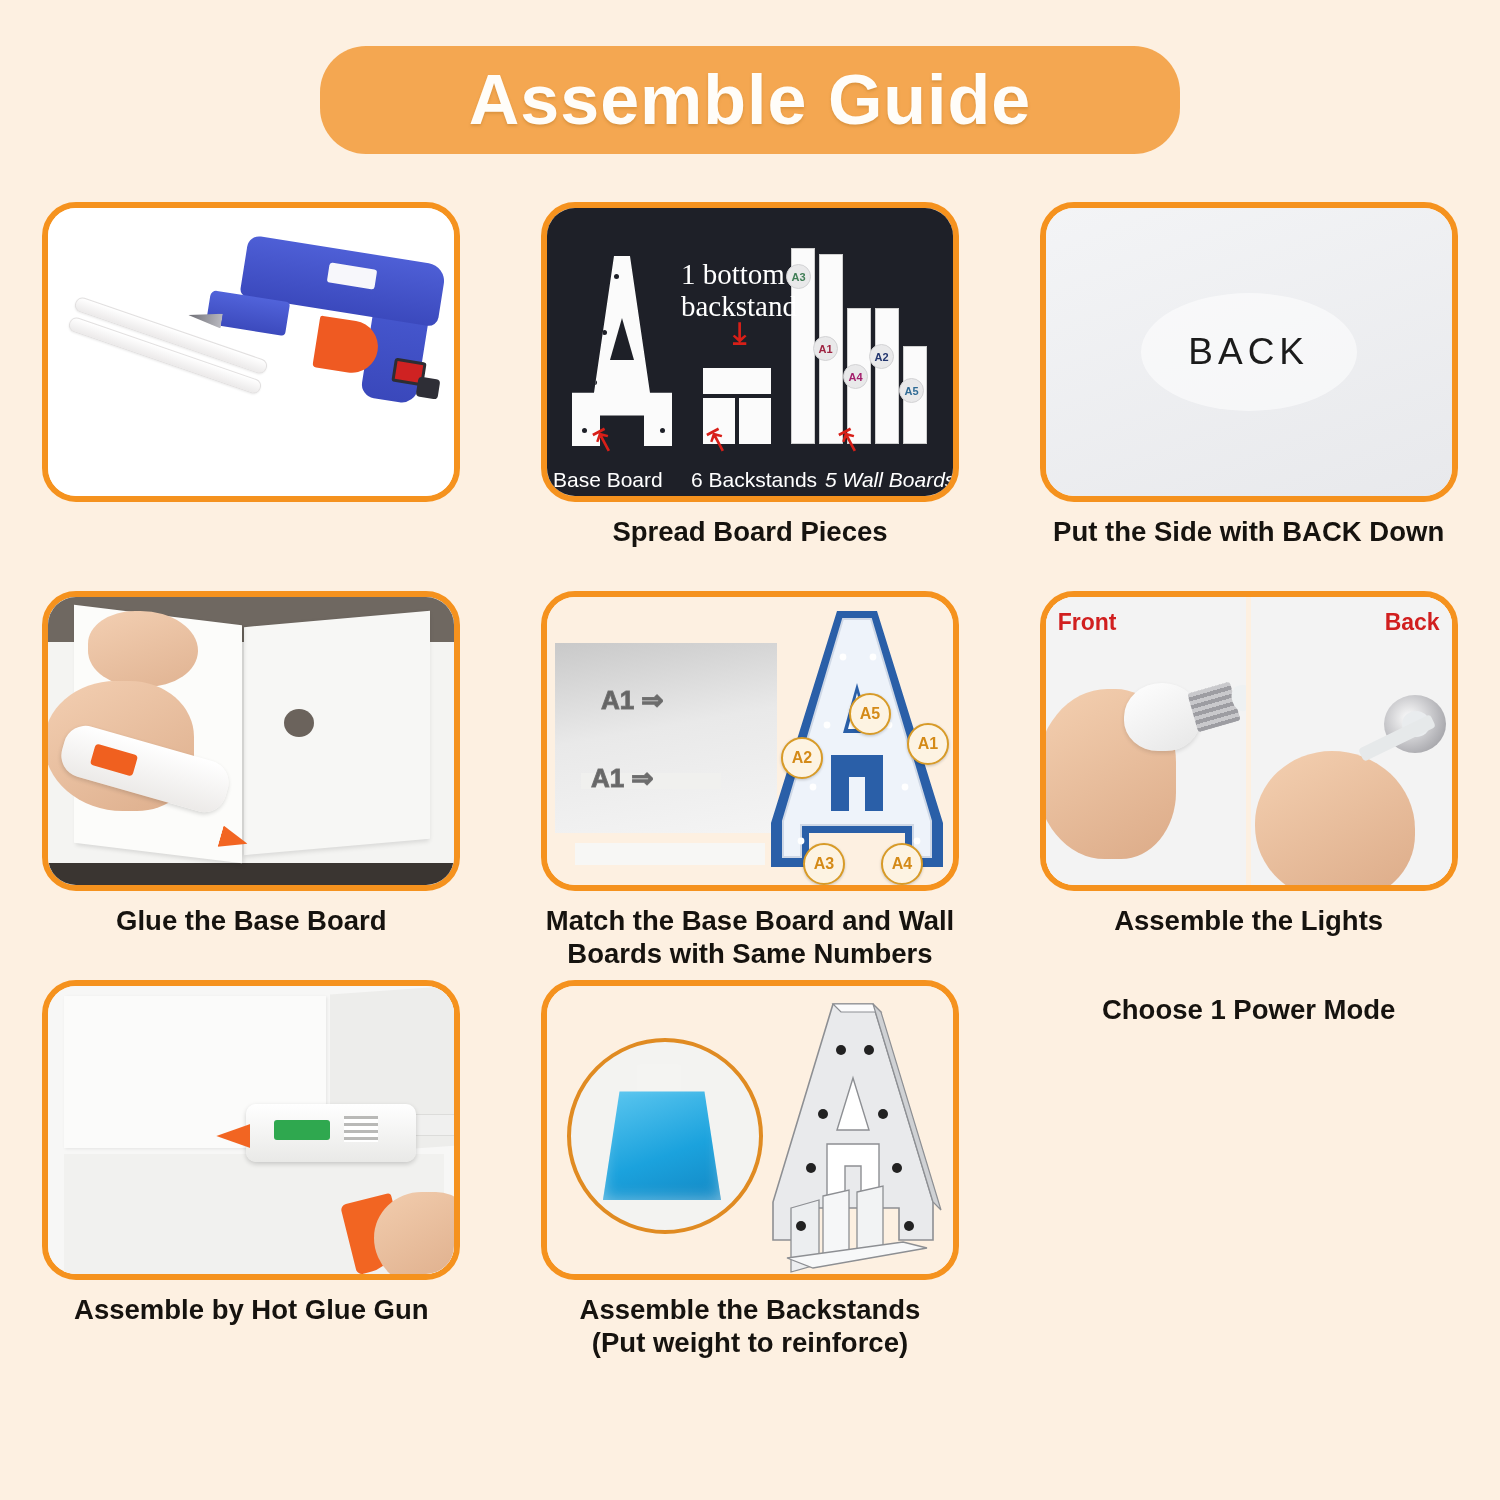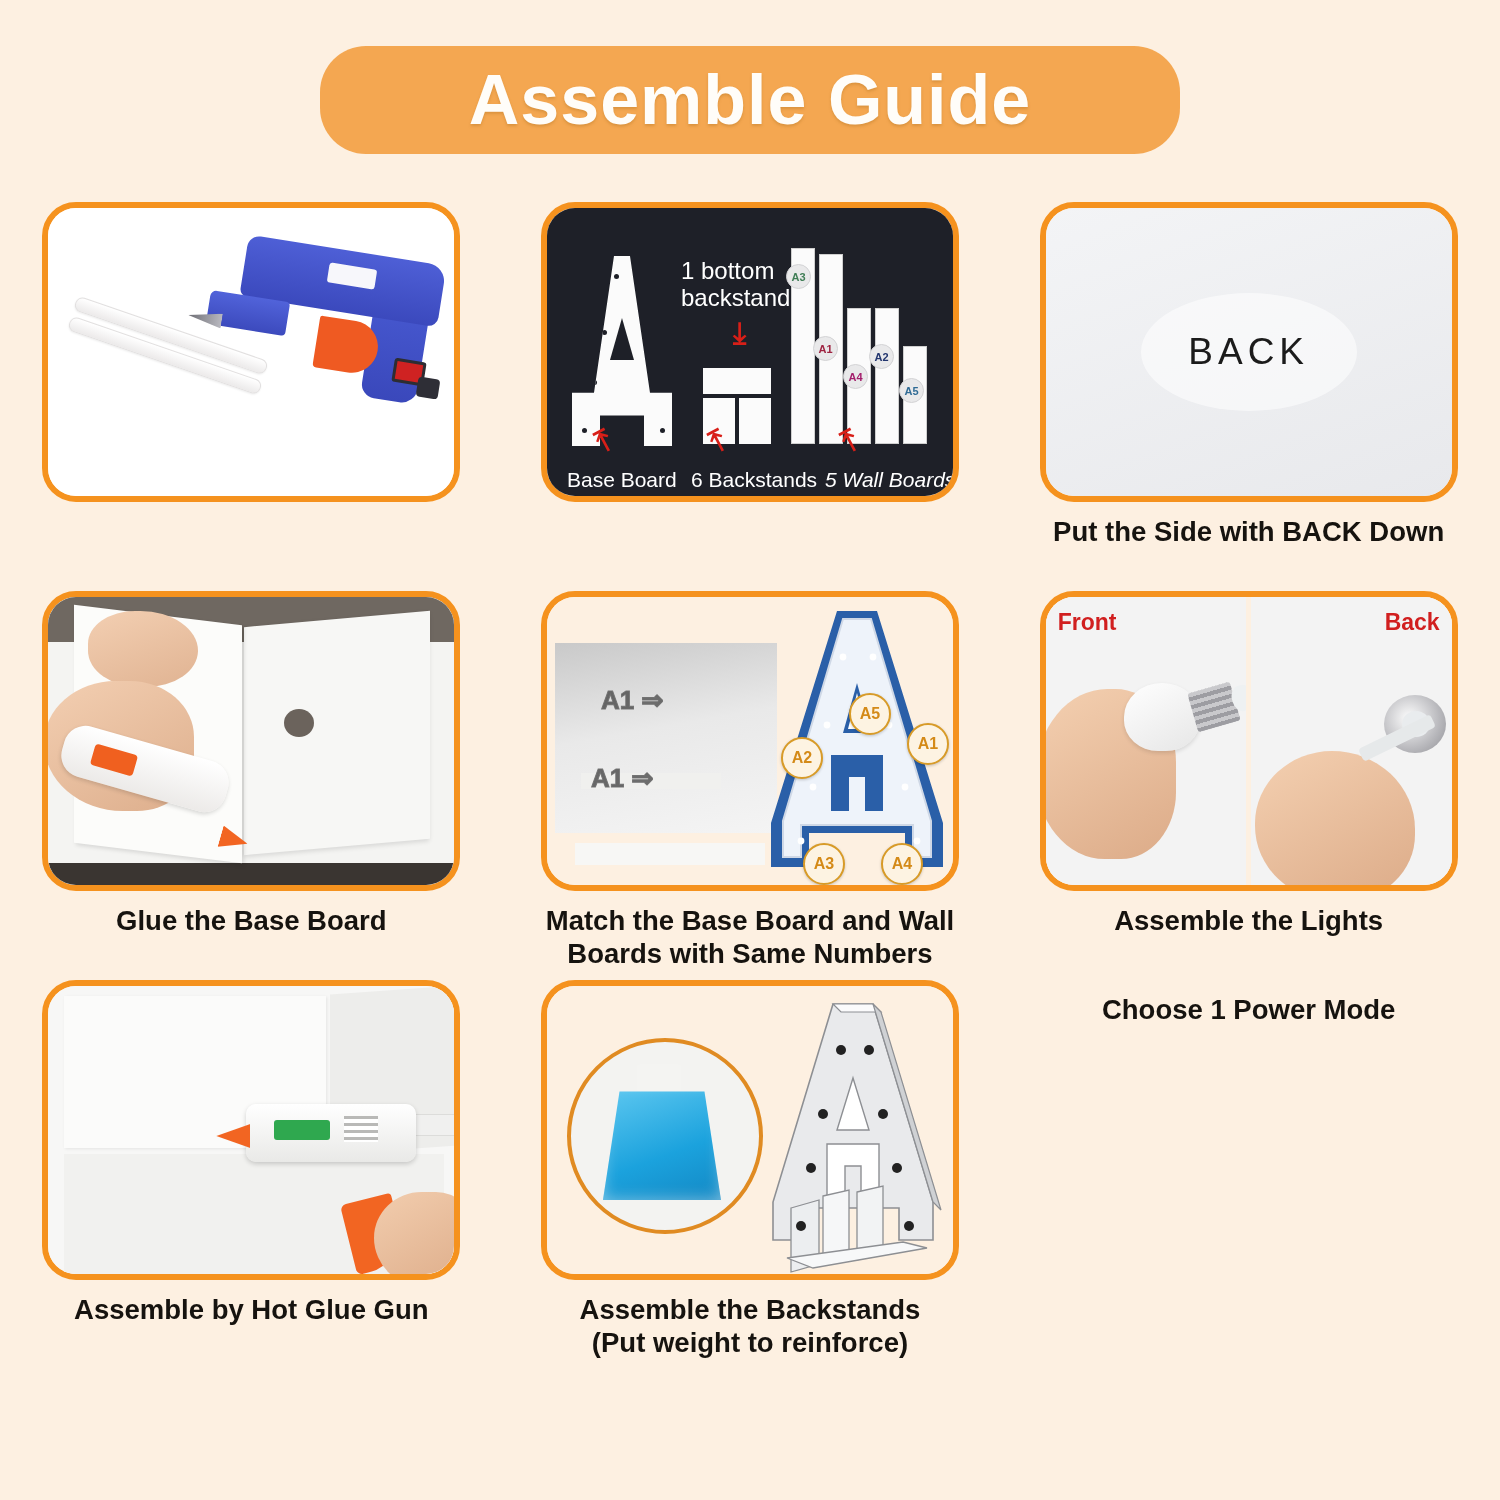--- a/index.html
+++ b/index.html
@@ -117,22 +117,22 @@
   .w3{left:300px;top:100px;width:24px;height:136px;}
   .w4{left:328px;top:100px;width:24px;height:136px;}
   .w5{left:356px;top:138px;width:24px;height:98px;}
   .badge{
     position:absolute;width:23px;height:23px;border-radius:50%;
     background:#e9e9ea;border:1.5px solid #d3d3d5;
     display:flex;align-items:center;justify-content:center;
     font-size:11px;font-weight:bold;font-family:"Liberation Sans",sans-serif;
   }
   .lbl-white{
-    position:absolute;color:#ffffff;font-size:24px;
-    font-family:Liberation Sans, sans-serif;line-height:1.12;
+    position:absolute;color:#ffffff;font-size:29px;
+    font-family:Liberation Serif, serif;line-height:1.12;
   }
   .arrow-red{position:absolute;color:#d81f18;font-size:30px;font-weight:bold;line-height:1;}
   .botlbl{
     position:absolute;bottom:4px;color:#ffffff;font-size:21px;
     font-family:"Liberation Sans",sans-serif;white-space:nowrap;
   }
   
   .p3{width:100%;height:100%;background:linear-gradient(160deg,#f3f4f6,#e8e9ec);position:relative;}
   .back-oval{
     position:absolute;left:50%;top:50%;transform:translate(-50%,-50%);
@@ -348,25 +348,26 @@
         <span class="badge" style="left:352px;top:170px;color:#2f6b95;">A5</span>
 
         <span class="lbl-white" style="left:134px;top:50px;white-space:pre-line;">1 bottom
 backstand</span>
         <span class="arrow-red" style="left:186px;top:110px;">⤓</span>
 
         <span class="arrow-red" style="left:50px;top:218px;transform:rotate(-28deg);">⤒</span>
         <span class="arrow-red" style="left:164px;top:218px;transform:rotate(-28deg);">⤒</span>
         <span class="arrow-red" style="left:296px;top:218px;transform:rotate(-28deg);">⤒</span>
 
-        <span class="botlbl" style="left:20px;">Base Board</span>
+        <span class="botlbl" style="left:6px;">Base Board</span>
         <span class="botlbl" style="left:144px;">6 Backstands</span>
         <span class="botlbl" style="left:278px;font-style:italic;">5 Wall Boards</span>
       </div>
     </div>
+    <div class="caption">Spread Board Pieces</div>
   </div>
 
   <div class="cell">
     <div class="panel">
       <div class="panel-inner p3">
         <div class="back-oval"></div>
         <span class="back-text">BACK</span>
       </div>
     </div>
     <div class="caption">Put the Side with BACK Down</div>

